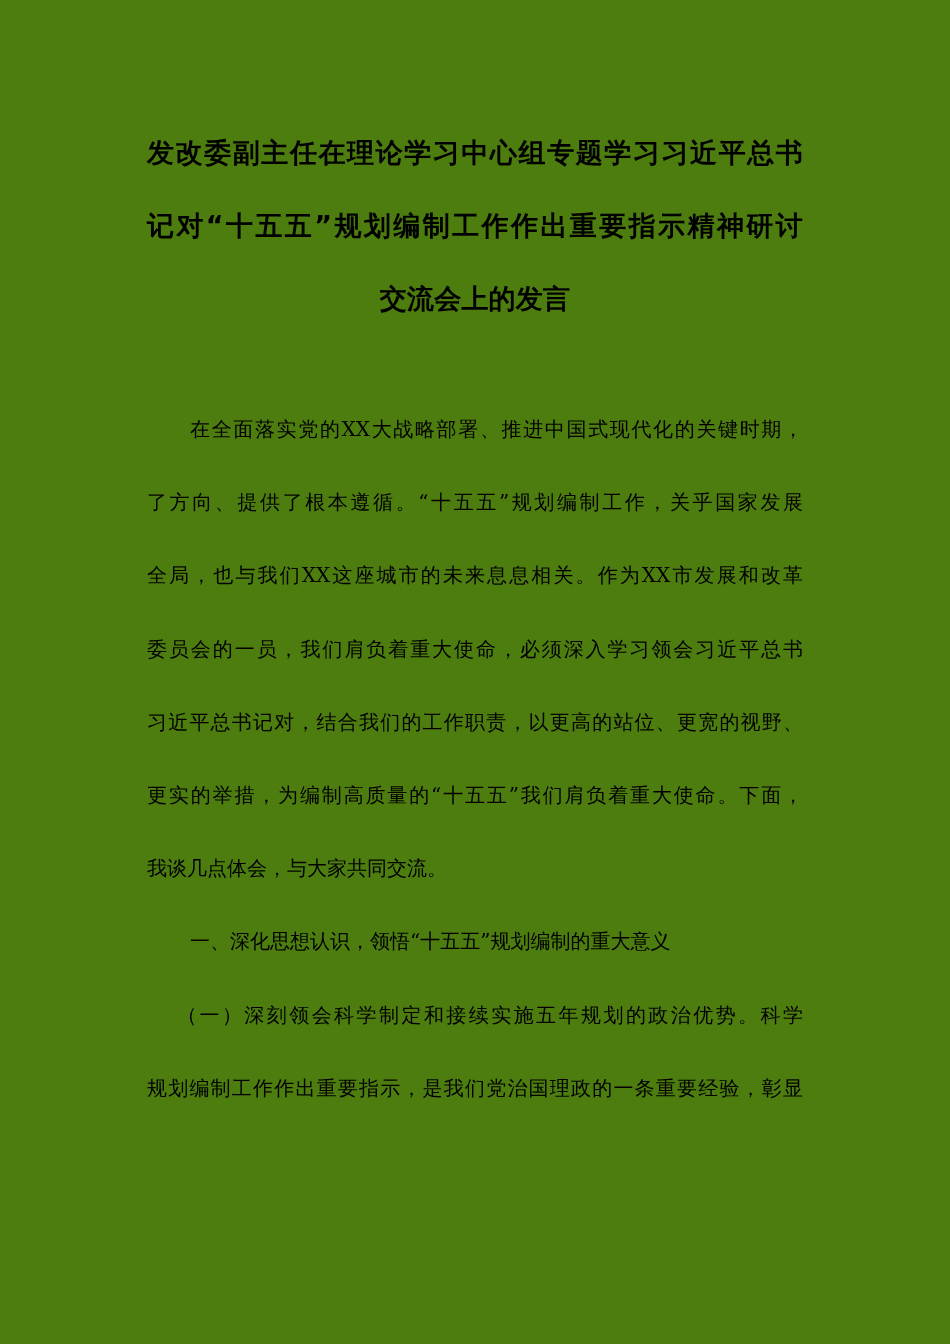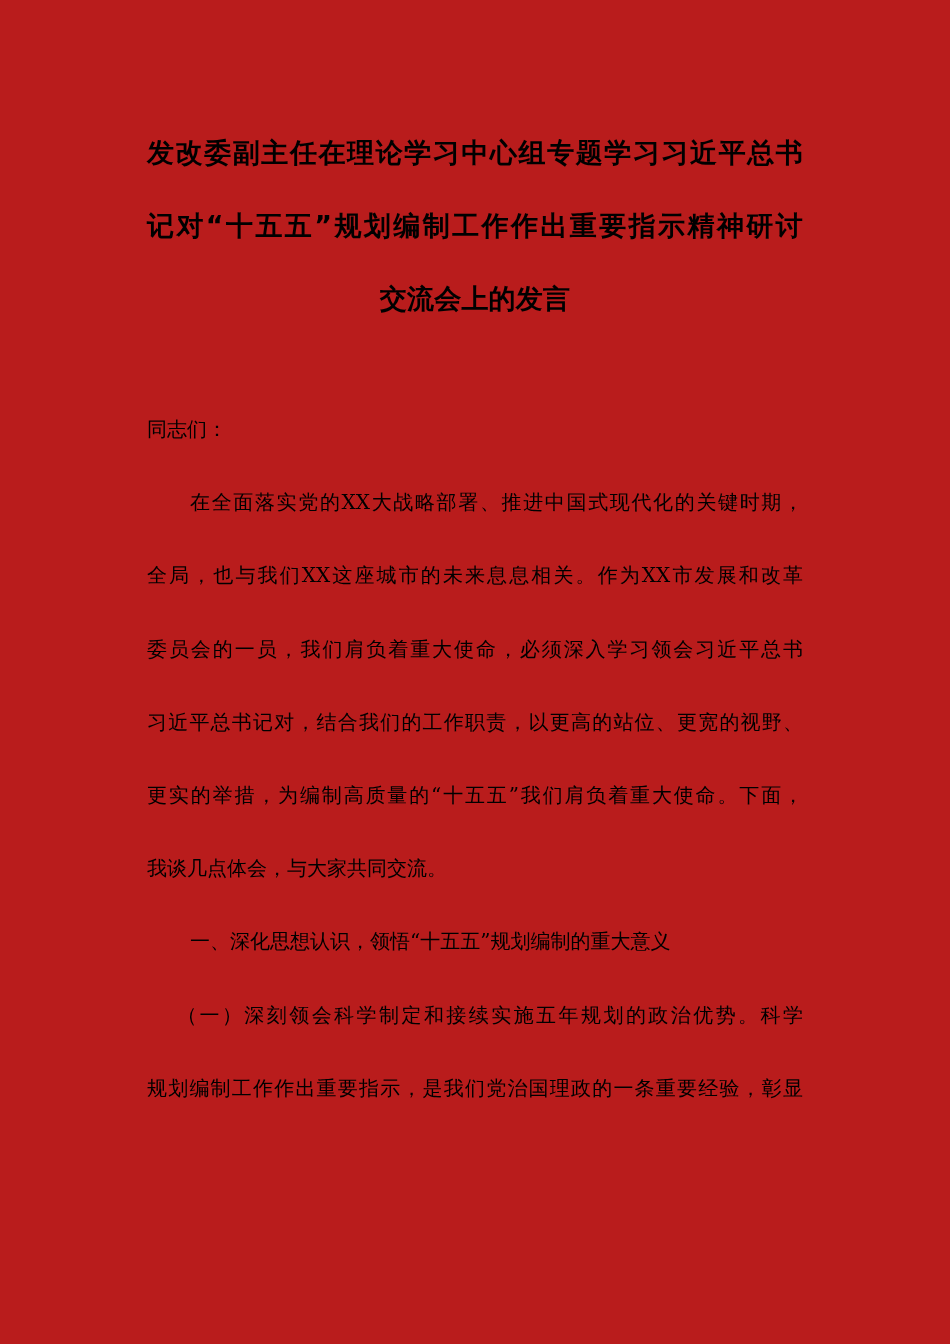--- a/index.html
+++ b/index.html
@@ -13,21 +13,21 @@
       position: relative;
       overflow: hidden;
       color: #000000;
     }
     .page {
       position: absolute;
       left: 0;
       top: 0;
       width: 950px;
       height: 1344px;
-      background: #b91c1c;
+      background: #4d7c0f;
     }
     .title {
       position: absolute;
       left: 147px;
       width: 656px;
       top: 116px;
       margin: 0;
       font-family: "DejaVu Sans", sans-serif;
       font-weight: bold;
       font-size: 27px;
@@ -83,23 +83,23 @@
 
 <div class="page">
 
   <h1 class="title">
     <span class="tline">发改委副主任在理论学习中心组专题学习习近平总书</span>
     <span class="tline">记对“十五五”规划编制工作作出重要指示精神研讨</span>
     <span class="tline last">交流会上的发言</span>
   </h1>
 
   <div class="body-text">
-    <span class="line short">同志们：</span>
 
     <span class="line indent">在全面落实党的XX大战略部署、推进中国式现代化的关键时期，</span>
+    <span class="line">了方向、提供了根本遵循。“十五五”规划编制工作，关乎国家发展</span>
     <span class="line">全局，也与我们XX这座城市的未来息息相关。作为XX市发展和改革</span>
     <span class="line">委员会的一员，我们肩负着重大使命，必须深入学习领会习近平总书</span>
     <span class="line">习近平总书记对，结合我们的工作职责，以更高的站位、更宽的视野、</span>
     <span class="line">更实的举措，为编制高质量的“十五五”我们肩负着重大使命。下面，</span>
     <span class="line short">我谈几点体会，与大家共同交流。</span>
 
     <span class="line indent-heading">一、深化思想认识，领悟“十五五”规划编制的重大意义</span>
 
     <span class="line indent-sub">（一）深刻领会科学制定和接续实施五年规划的政治优势。科学</span>
     <span class="line">规划编制工作作出重要指示，是我们党治国理政的一条重要经验，彰显</span>

